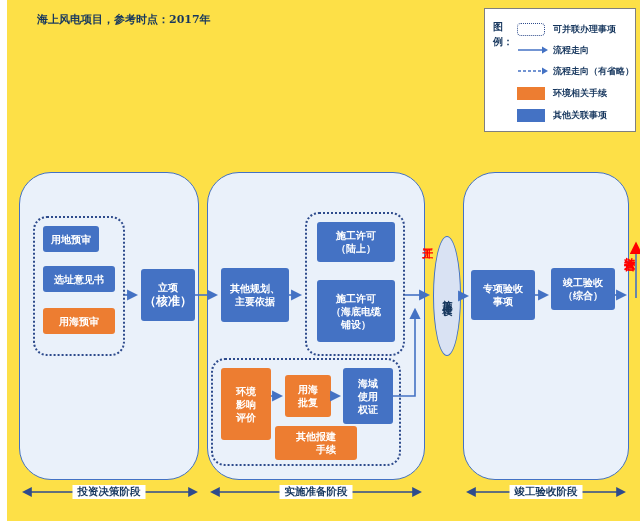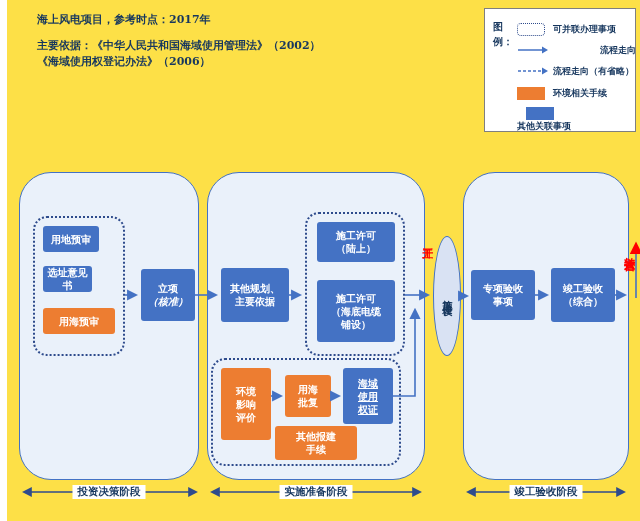--- a/index.html
+++ b/index.html
@@ -18,54 +18,52 @@
   .sym-orange { width:28px; height:13px; background:#ED7D31; }
   .sym-blue   { width:28px; height:13px; background:#4472C4; }
 
   .container { position:absolute; background:#EAF1FA; border:1.5px solid #4472C4; border-radius:32px; }
   .group { position:absolute; border:2px dotted #2E4B8C; border-radius:14px; }
 
   .node { position:absolute; display:flex; flex-direction:column; align-items:center; justify-content:center;
           text-align:center; color:#fff; font-weight:bold; font-size:10px; line-height:1.3;
           border-radius:3px; white-space:pre-line; }
   .node.blue { background:#4472C4; }
-  .node.orange { background:#ED7D31; }
-  .node .sub { font-size:10px; font-weight:bold;font-style:italic; }
+  .node.orange { background:#ED7D31;text-align:right; }
+  .node .sub { font-size:12px; font-weight:bold; }
 
   .ellipse { position:absolute; left:426px; top:236px; width:28px; height:120px; background:#D9E2F3;
              border:1.5px solid #4472C4; border-radius:50%; display:flex; align-items:center; justify-content:center; }
   .vtext { writing-mode:vertical-rl; text-orientation:upright; }
   .ellipse .vtext { color:#17375E; font-size:10px; font-weight:bold; letter-spacing:2px; }
 
   .red-v { position:absolute; color:#FF0000; font-weight:bold; font-size:11px; letter-spacing:1px; line-height:1.15; }
 
   .phase-label { position:absolute; font-size:10.5px; font-weight:bold; color:#17375E; background:#fff;
                  padding:0 5px; transform:translateX(-50%); z-index:5; white-space:nowrap; }
 
   #overlay { position:absolute; left:0; top:0; width:640px; height:521px; pointer-events:none; z-index:4; }
 </style>
 </head>
 <body>
 
 <div id="page">
 
   <div class="hdr" style="left:30px; top:12px;">海上风电项目，参考时点：2017年</div>
-  <div class="hdr" style="left:30px; top:38px;">主要依据：《中华人民共和国海域使用管理法》（2002）</div>
-  <div class="hdr" style="left:30px; top:54px;">《海域使用权登记办法》（2006）</div>
 
   <div class="legend">
     <div class="legend-title">图
 例：</div>
     <div class="lrow" style="top:12px;">
       <span class="lsym">
           <span class="sym-dotted"></span>
         </span>
       <span class="llabel">可并联办理事项</span>
     </div>
-    <div class="lrow" style="top:33px;gap:47px;">
+    <div class="lrow" style="top:33px;">
       <span class="lsym">
         <svg width="32" height="10">
             <line x1="1" y1="5" x2="25" y2="5" stroke="#4472C4" stroke-width="1.5"></line>
             <path d="M25,1.5 L31,5 L25,8.5 Z" fill="#4472C4"></path>
           </svg>
       </span>
       <span class="llabel">流程走向</span>
     </div>
     <div class="lrow" style="top:76px;">
       <span class="lsym">
@@ -75,71 +73,71 @@
     </div>
     <div class="lrow" style="top:54px;">
       <span class="lsym">
         <svg width="32" height="10">
             <line x1="1" y1="5" x2="25" y2="5" stroke="#4472C4" stroke-width="1.5" stroke-dasharray="3,2"></line>
             <path d="M25,1.5 L31,5 L25,8.5 Z" fill="#4472C4"></path>
           </svg>
       </span>
       <span class="llabel">流程走向（有省略）</span>
     </div>
-    <div class="lrow" style="top:98px;flex-direction:column;">
+    <div class="lrow" style="top:98px;">
       <span class="lsym">
           <span class="sym-blue"></span>
         </span>
       <span class="llabel">其他关联事项</span>
     </div>
   </div>
 
   <div class="container" style="left:12px;  top:172px; width:180px; height:308px;"></div>
   <div class="container" style="left:200px; top:172px; width:218px; height:308px;"></div>
   <div class="container" style="left:456px; top:172px; width:166px; height:308px;"></div>
 
   <div class="group" style="left:26px;  top:216px; width:92px;  height:140px;"></div>
   <div class="group" style="left:298px; top:212px; width:100px; height:144px;"></div>
   <div class="group" style="left:204px; top:358px; width:190px; height:108px;"></div>
 
   <div class="node blue" style="left:36px; top:226px; width:56px; height:26px;"><span>用地预审</span></div>
-  <div class="node blue" style="left:36px; top:266px; width:49px; height:26px;justify-content:center;"><span>选址意见书</span></div>
+  <div class="node blue" style="left:36px; top:266px; width:72px; height:26px;justify-content:center;"><span>选址意见书</span></div>
   <div class="node orange" style="left:36px; top:308px; width:72px; height:26px;"><span>用海预审</span></div>
   <div class="node blue" style="left:134px; top:269px; width:54px; height:52px;">
     <span>立项</span>
     <span class="sub">（核准）</span>
   </div>
 
   <div class="node blue" style="left:214px; top:268px; width:68px; height:54px;"><span>其他规划、
 主要依据</span></div>
   <div class="node blue" style="left:310px; top:222px; width:78px; height:40px;"><span>施工许可
 （陆上）</span></div>
   <div class="node blue" style="left:310px; top:280px; width:78px; height:62px;"><span>施工许可
 （海底电缆
 铺设）</span></div>
   <div class="node orange" style="left:214px; top:368px; width:50px; height:72px;"><span>环境
 影响
 评价</span></div>
   <div class="node orange" style="left:278px; top:375px; width:46px; height:42px;"><span>用海
 批复</span></div>
-  <div class="node blue" style="left:336px; top:368px; width:50px; height:56px;text-decoration:underline;"><span>海域
+  <div class="node blue" style="left:336px; top:368px; width:50px; height:56px;"><span>海域
 使用
 权证</span></div>
   <div class="node orange" style="left:268px; top:426px; width:82px; height:34px;"><span>其他报建
 手续</span></div>
 
   <div class="ellipse">
     <span class="vtext">施工建设</span>
   </div>
   <div class="red-v vtext" style="left:413px; top:240px;">开工</div>
   <div class="red-v vtext" style="left:615px; top:248px;">转入运营</div>
 
   <div class="node blue" style="left:464px; top:270px; width:64px; height:50px;"><span>专项验收
 事项</span></div>
-  <div class="node blue" style="left:544px; top:268px; width:64px; height:54px;"><span>竣工验收
+  <div class="node blue" style="left:544px; top:268px; width:64px; height:42px;"><span>竣工验收
 （综合）</span></div>
 
   <div class="phase-label" style="left:102px; top:485px;">投资决策阶段</div>
   <div class="phase-label" style="left:309px; top:485px;">实施准备阶段</div>
   <div class="phase-label" style="left:539px; top:485px;">竣工验收阶段</div>
 
   <svg id="overlay">
     <defs>
       <marker id="mb" viewBox="0 0 10 10" refX="8" refY="5" markerWidth="7" markerHeight="7" orient="auto-start-reverse">
         <path d="M0,0 L10,5 L0,10 Z" fill="#4472C4"></path>

